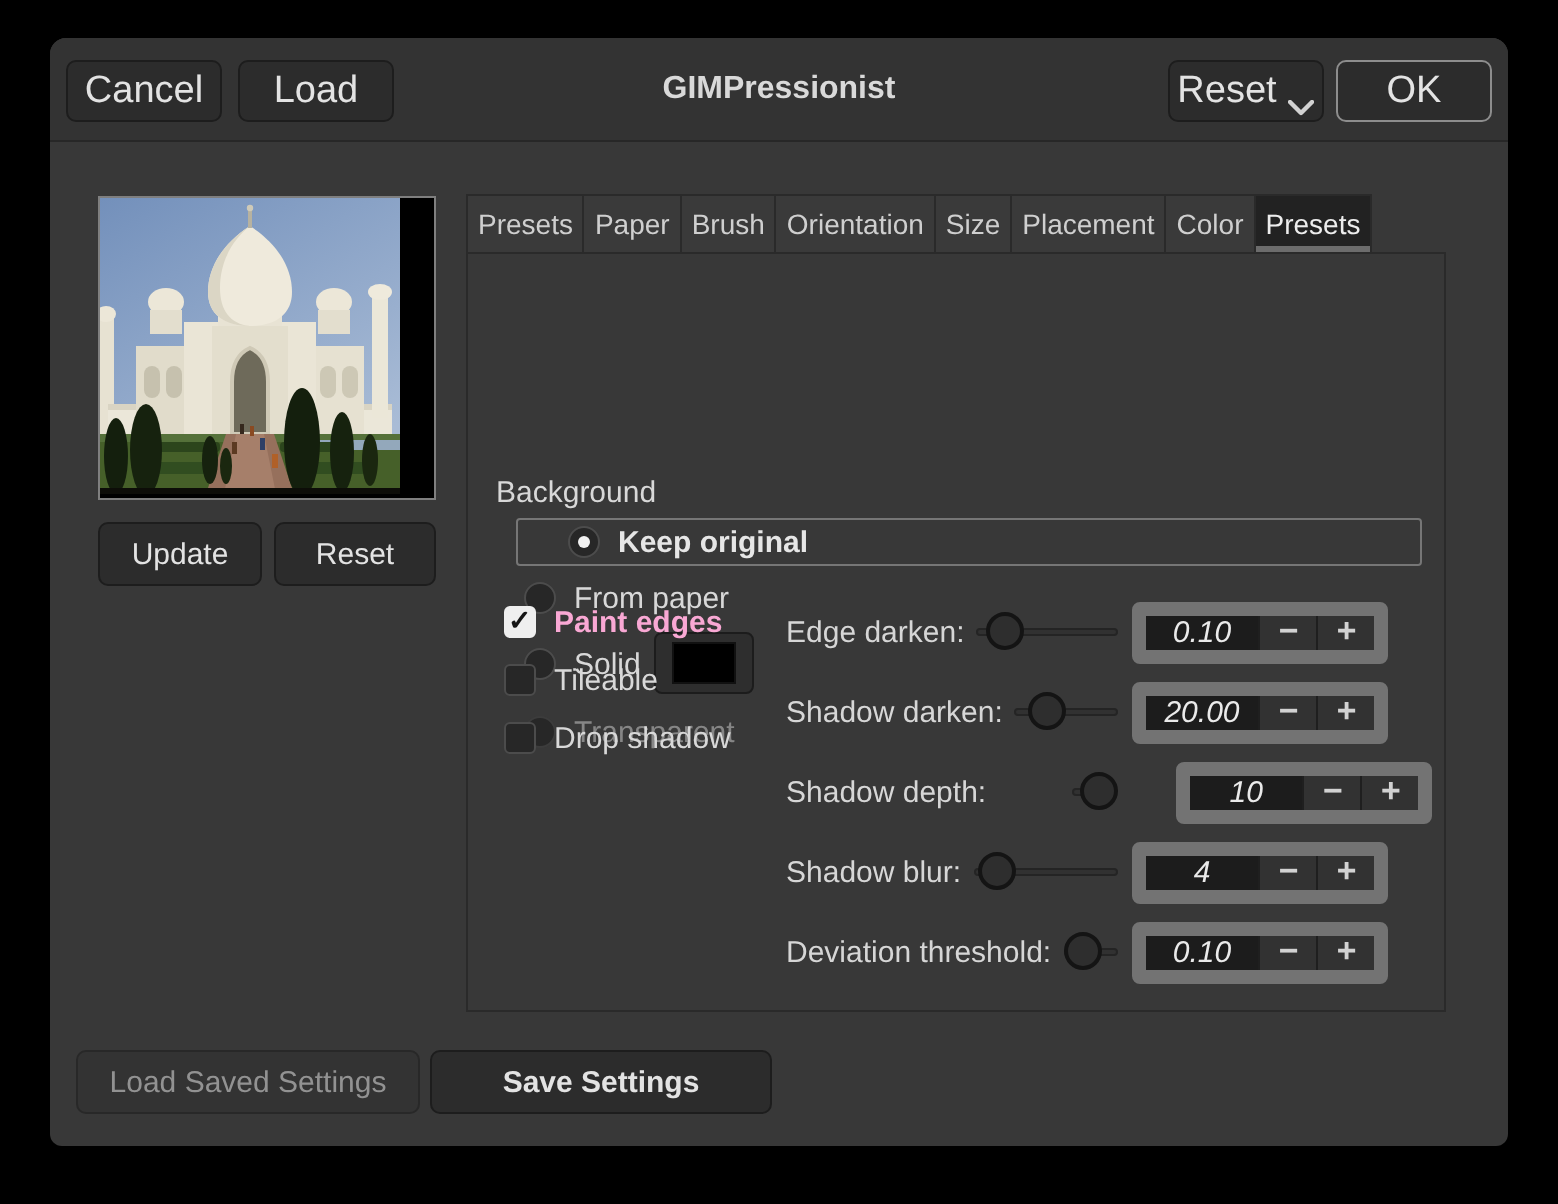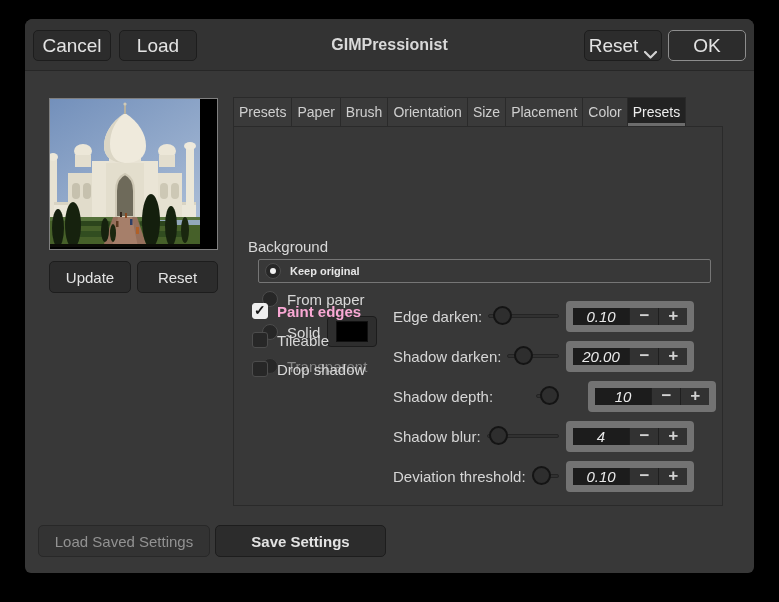--- a/index.html
+++ b/index.html
@@ -43,21 +43,21 @@
   .radio.on::after { content:""; position:absolute; left:4px; top:4px; width:6px; height:6px;
                      border-radius:50%; background:#f2f2f2; }
   .row.dim .radio { border-color:#3c3c3c; }
   .cb { width:16px; height:16px; border-radius:3px; background:#272727; border:1px solid #4c4c4c;
         position:relative; flex:0 0 auto; }
   .cb.on { background:#efefef; border-color:#efefef; }
   .cb.on::after { content:"✓"; position:absolute; left:1px; top:-2px; color:#161616;
                   font-size:14px; font-weight:bold; }
   .focusbox { position:absolute; left:25px; top:69px; width:453px; height:24px;
               border:1px solid #767676; border-radius:2px; display:flex; align-items:center;
-              gap:9px; padding-left:6px; font-size:11px; font-weight:bold; color:#e6e6e6; }
+              gap:9px; padding-left:25px; font-size:15px; font-weight:bold; color:#e6e6e6; }
   .swatchbtn { position:absolute; left:94px; top:127px; width:50px; height:31px; background:#2e2e2e;
                border:1px solid #1c1c1c; border-radius:4px; display:flex; align-items:center;
                justify-content:center; }
   .swatch { width:32px; height:21px; border:1px solid #111; }
   
   .srow { position:absolute; left:160px; width:301px; height:36px; display:flex; align-items:center; }
   .slabel { font-size:15px; color:#d6d6d6; white-space:nowrap; margin-right:6px; }
   .slid { flex:1; position:relative; height:22px; min-width:8px; margin-right:7px; }
   .track { position:absolute; left:0; right:0; top:9px; height:4px; background:#313131;
            border:1px solid #242424; border-radius:2px; }

